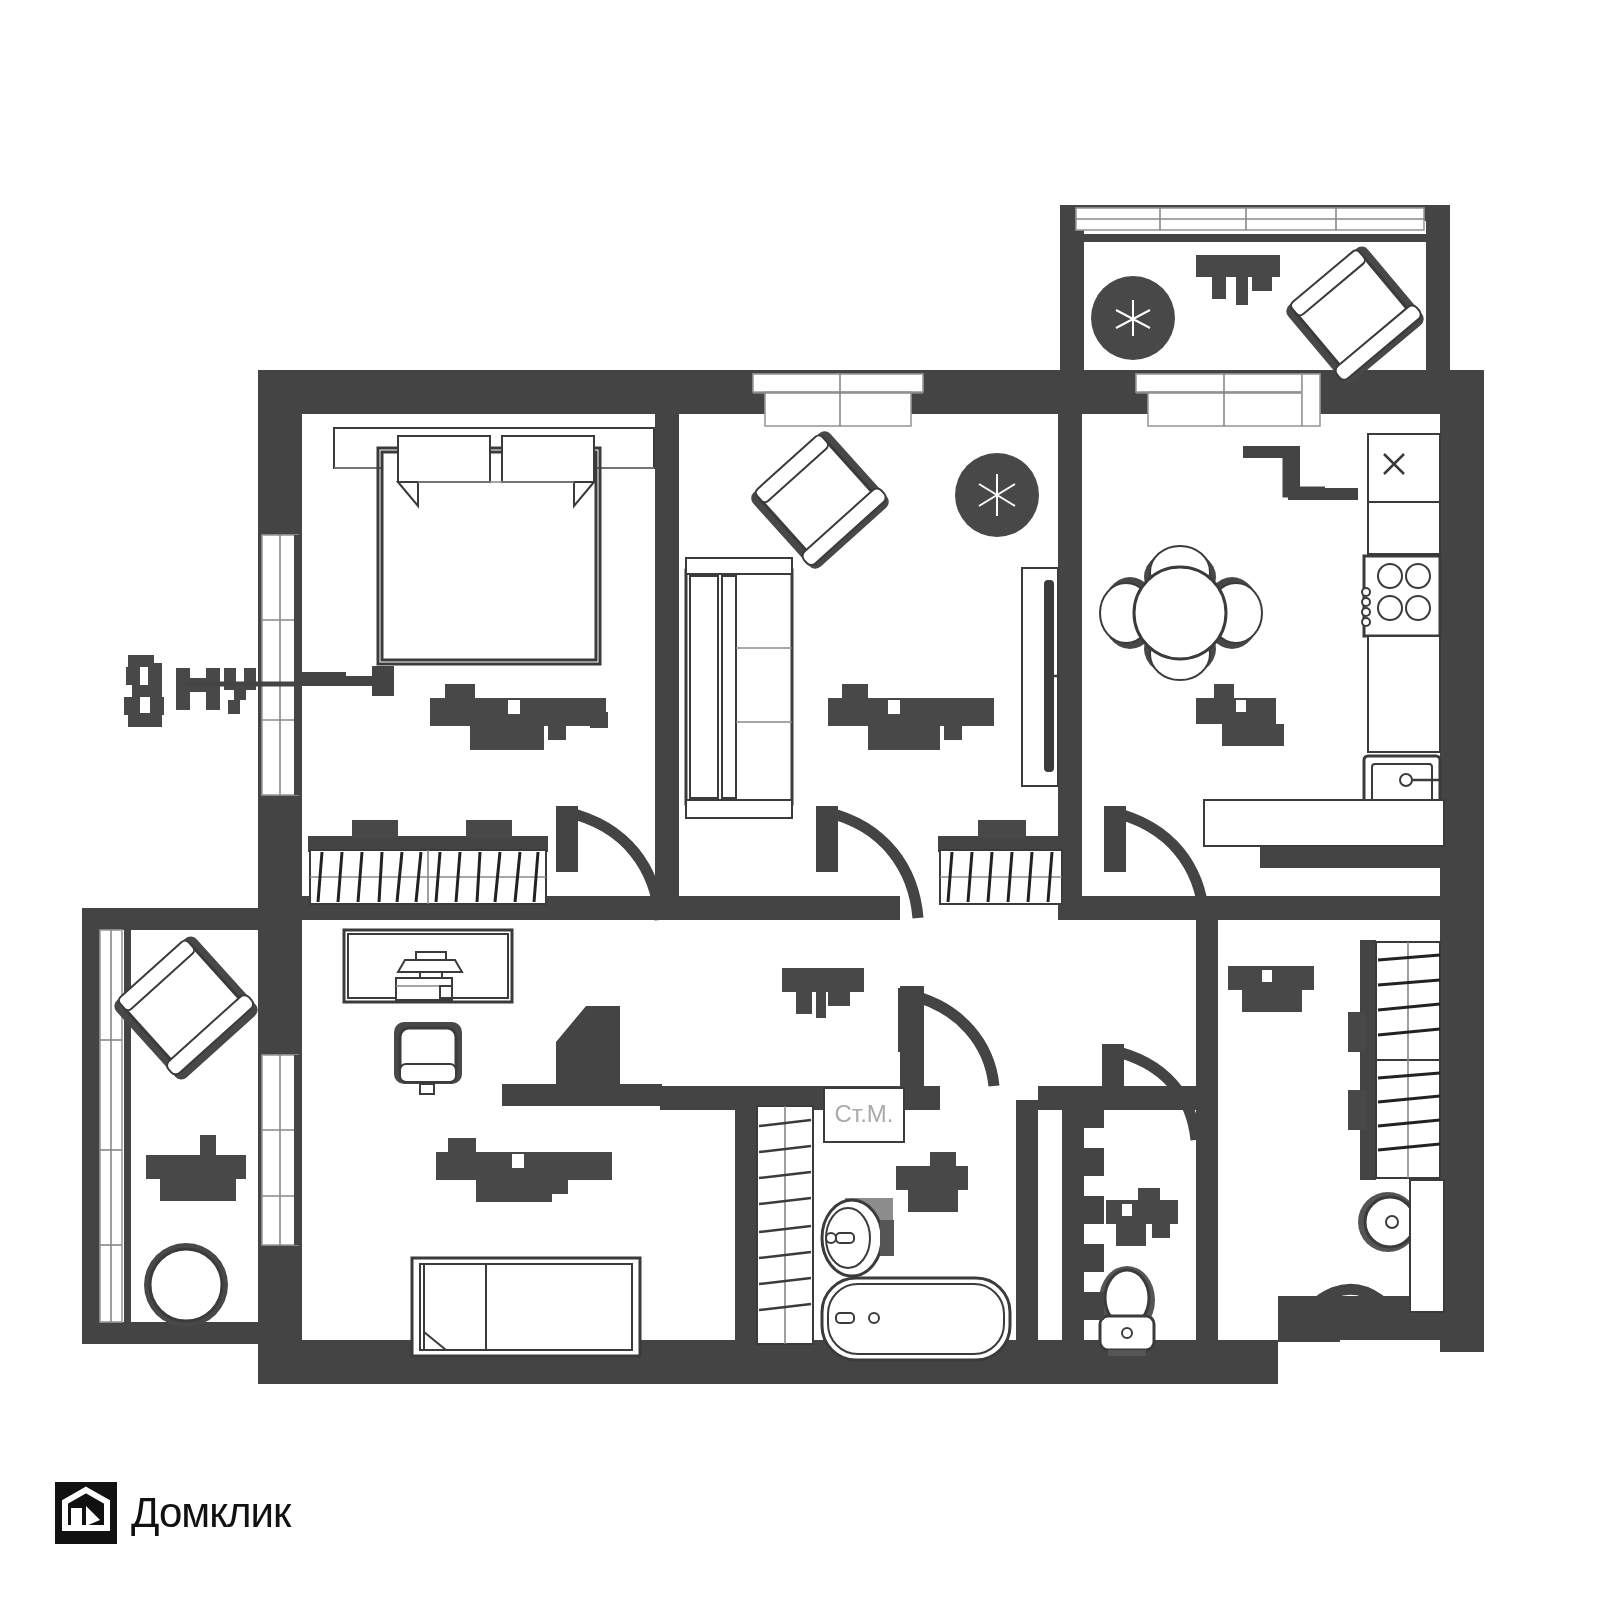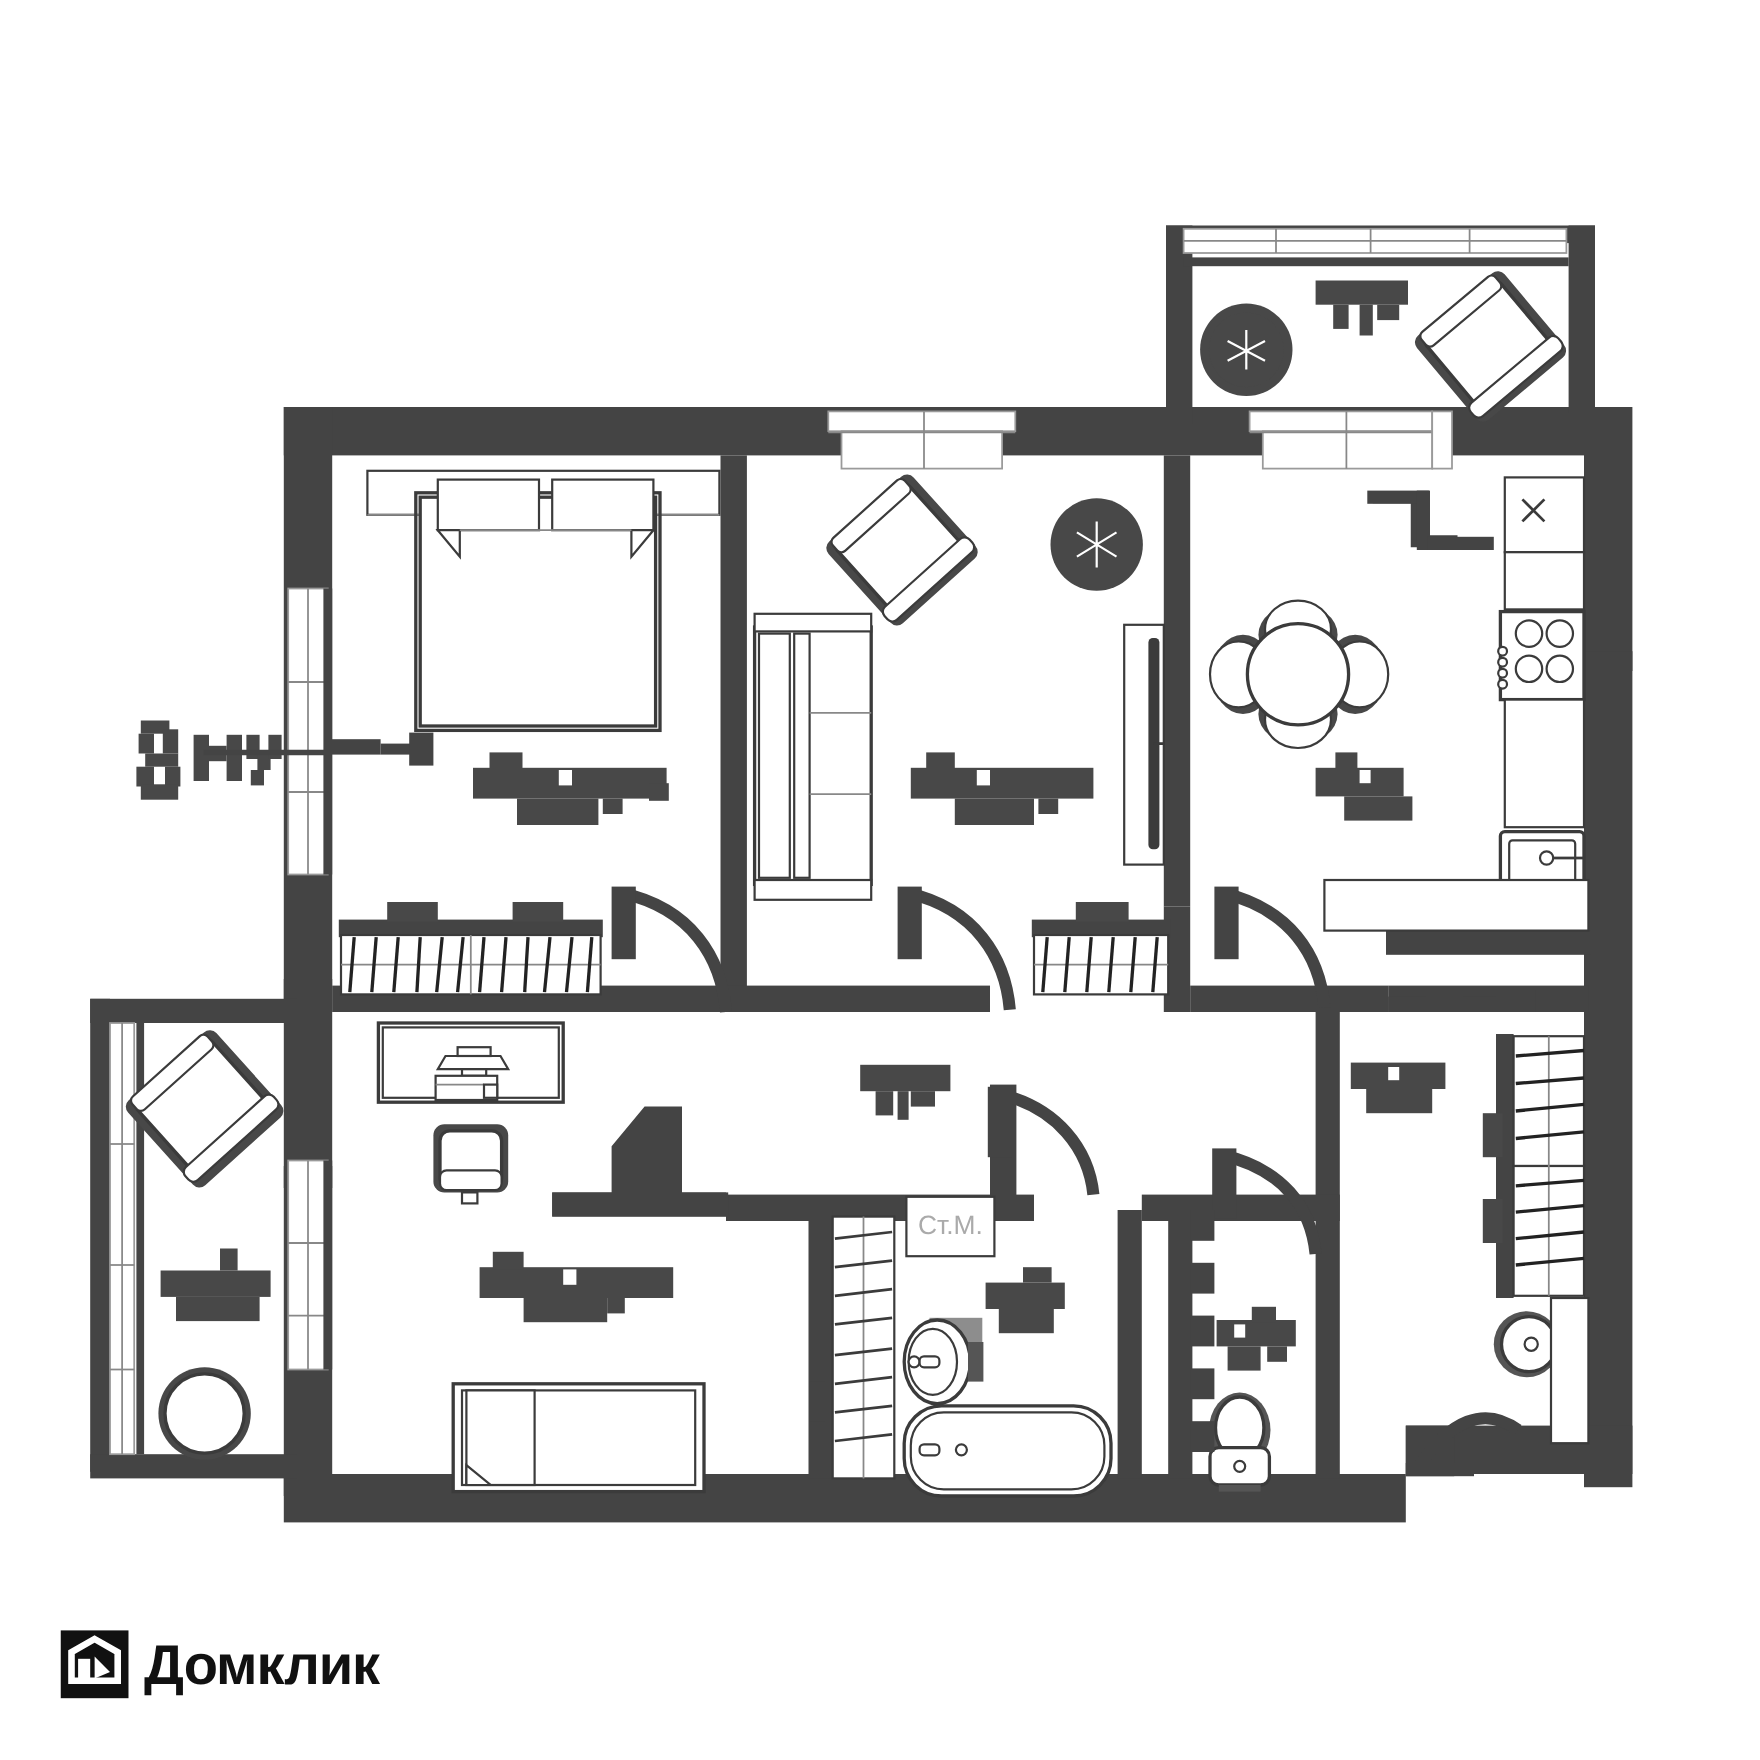--- a/index.html
+++ b/index.html
@@ -1,20 +1,20 @@
 <!DOCTYPE html>
 <html><head>
 <meta charset="utf-8">
 <style>
   html,body{margin:0;padding:0;background:#ffffff;}
   body{width:1600px;height:1600px;font-family:"Liberation Sans",sans-serif;position:relative;overflow:hidden;}
   #plan{position:absolute;left:0;top:0;width:1600px;height:1600px;}
   .logo{position:absolute;left:55px;top:1478px;width:300px;height:70px;display:flex;align-items:center;gap:14px;}
   .logo-mark{width:62px;height:62px;position:relative;}
-  .logo-text{font-size:51px;font-weight:bold;color:#111;letter-spacing:-1px;line-height:1;}
+  .logo-text{font-size:42px;font-weight:normal;color:#111;letter-spacing:-1px;line-height:1;}
 </style>
 </head>
 <body>
 
 <svg id="plan" viewBox="0 0 1600 1600">
   <defs>
     <style>
       .wall{fill:#444444;}
       .fobj{fill:#ffffff;stroke:#3b3b3b;stroke-width:3;}
       .fobj2{fill:#ffffff;stroke:#3b3b3b;stroke-width:2;}

